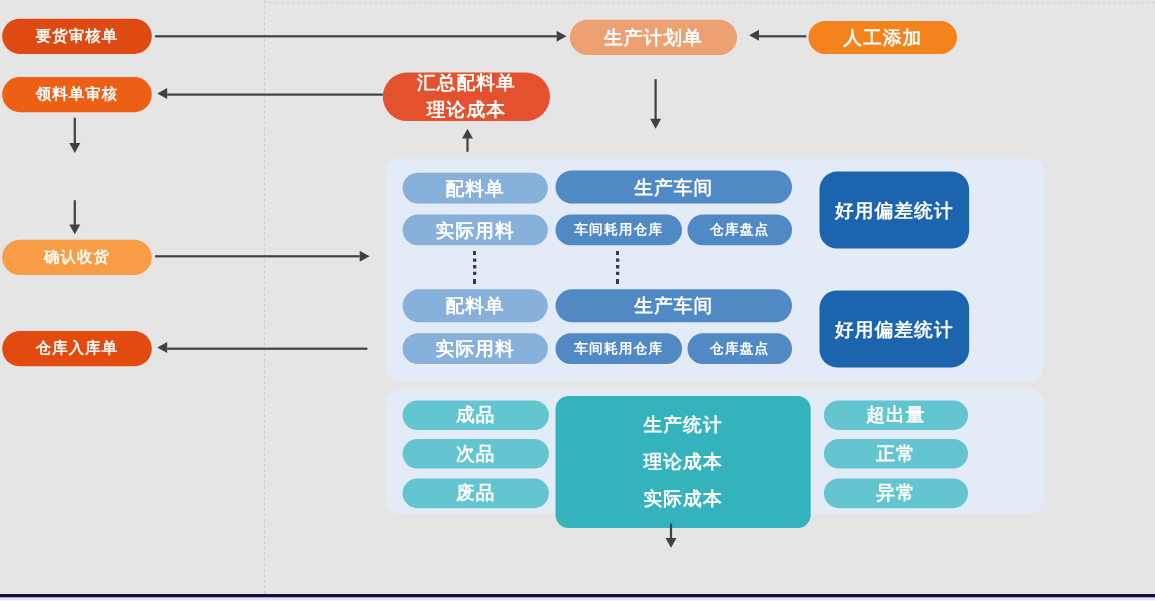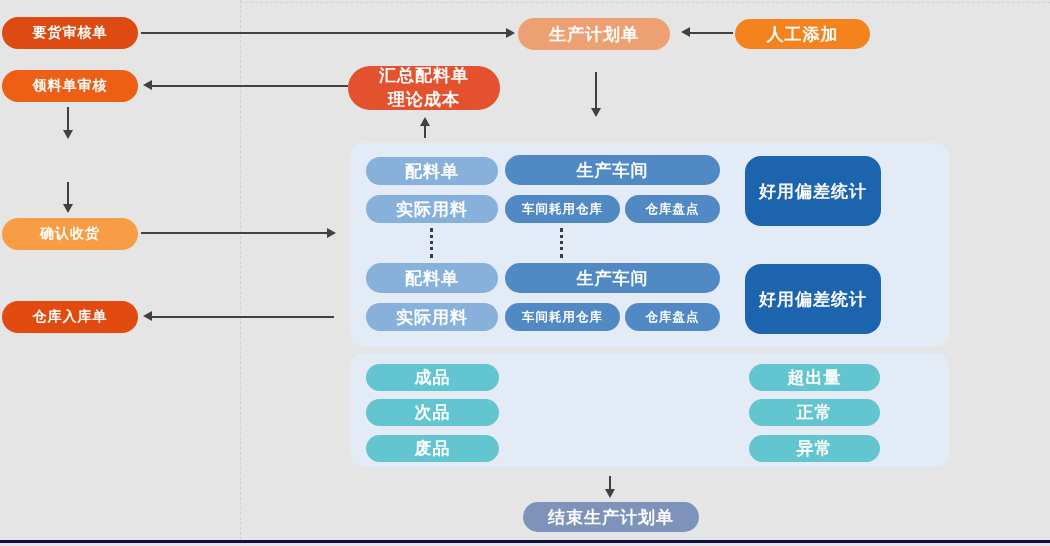--- a/index.html
+++ b/index.html
@@ -97,24 +97,28 @@
     <div class="pill c-lblue fs13" style="left:16px;top:160px;width:132px;height:28px">实际用料</div>
     <div class="pill c-mblue fs12" style="left:155px;top:160px;width:115px;height:28px">车间耗用仓库</div>
     <div class="pill c-mblue fs12" style="left:275px;top:160px;width:95px;height:28px">仓库盘点</div>
   </div>
 
   <div class="panel" style="top:353px;height:114px">
     <div class="pill c-teal fs13" style="left:16px;top:46px;width:133px;height:27px">次品</div>
     <div class="pill c-teal fs13" style="left:16px;top:11px;width:133px;height:27px">成品</div>
     <div class="pill c-teal fs13" style="left:16px;top:82px;width:133px;height:27px">废品</div>
 
+    <div class="box c-tealbox stack fs13" style="left:155px;top:7px;width:232px;height:100px">
+      <span>生产统计</span>
+      <span>理论成本</span>
+      <span>实际成本</span>
+    </div>
 
     <div class="pill c-teal fs13" style="left:399px;top:11px;width:131px;height:27px">超出量</div>
     <div class="pill c-teal fs13" style="left:399px;top:46px;width:131px;height:27px">正常</div>
     <div class="pill c-teal fs13" style="left:399px;top:82px;width:131px;height:27px">异常</div>
   </div>
 
   <div class="vline" style="left:609px;top:476px;height:14px"></div>
   <div class="tri tri-down" style="left:605px;top:489px"></div>
-  <div class="pill c-end fs13" style="left:523px;top:502px;width:176px;height:30px">结束生产计划单</div>
 
   <div class="bottom-bar"></div>
 </div>
 
 </body></html>

